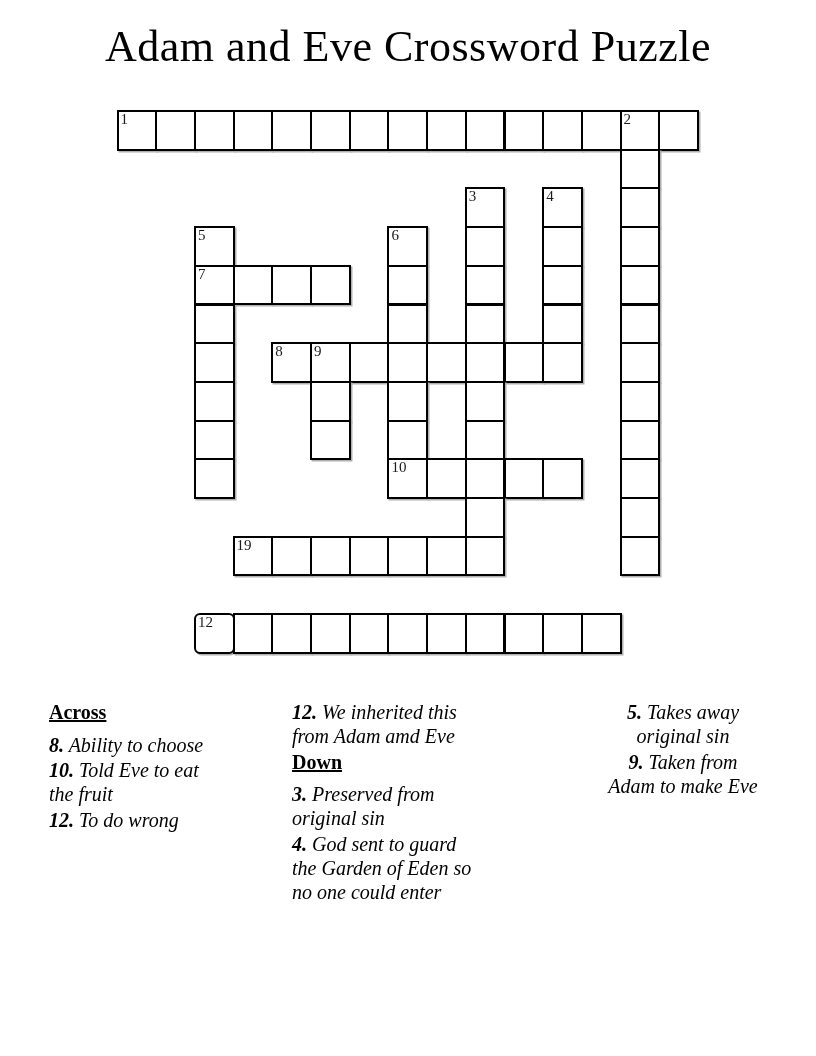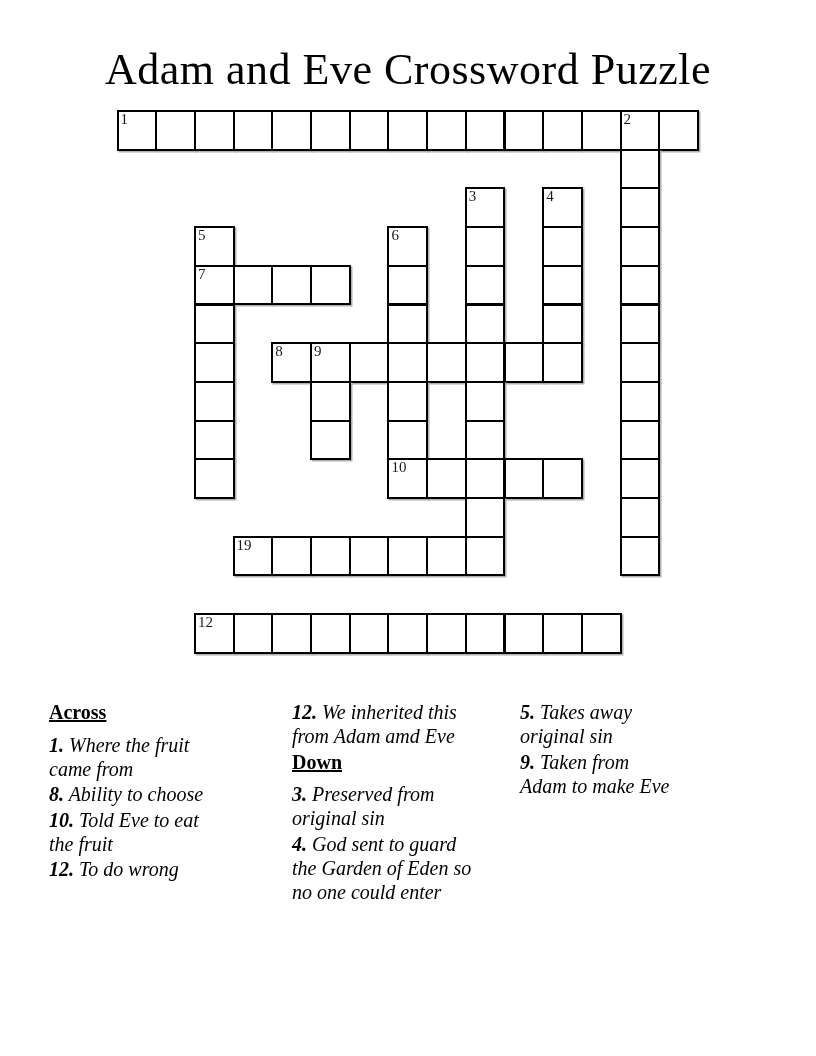--- a/index.html
+++ b/index.html
@@ -6,21 +6,21 @@
   body {
     width: 816px; height: 1056px;
     background: #ffffff;
     position: relative;
     font-family: "Liberation Serif", "DejaVu Serif", serif;
     color: #000;
     overflow: hidden;
   }
   .title {
     position: absolute;
-    top: 48px; left: 0; right: 0;
+    top: 25px; left: 0; right: 0;
     margin: 0;
     text-align: center;
     font-size: 44px;
     font-weight: normal;
     line-height: 1;
     letter-spacing: 0.5px;
   }
   .grid { position: absolute; top: 0; left: 0; }
   .cell {
     position: absolute;
@@ -38,21 +38,21 @@
     color: #1a1a1a;
   }
   .cluecol {
     position: absolute;
     top: 700px;
     font-size: 20px;
     line-height: 24px;
   }
   .col1 { left: 49px;  width: 235px; }
   .col2 { left: 292px; width: 235px; }
-  .col3 { left: 520px; width: 260px; }
+  .col3 { left: 553px; width: 260px; text-align: center; }
   .clue-heading {
     font-weight: bold;
     text-decoration: underline;
     margin: 0 0 8.5px 0;
   }
   .clue { margin: 0 0 1.5px 0; font-style: italic; }
   .clue b { font-weight: bold; }
 </style>
 </head>
 <body>
@@ -149,39 +149,38 @@
     <div class="cell" style="left: 232.6px; top: 535.7px;">
       <span class="cellnum">19</span>
     </div>
     <div class="cell" style="left: 271.3px; top: 535.7px;"></div>
     <div class="cell" style="left: 310px; top: 535.7px;"></div>
     <div class="cell" style="left: 348.7px; top: 535.7px;"></div>
     <div class="cell" style="left: 387.4px; top: 535.7px;"></div>
     <div class="cell" style="left: 426.1px; top: 535.7px;"></div>
     <div class="cell" style="left: 464.8px; top: 535.7px;"></div>
     <div class="cell" style="left: 619.6px; top: 535.7px;"></div>
-    <div class="cell" style="left: 193.9px; top: 613.1px;">
+    <div class="cell" style="left: 193.9px; top: 613.1px; border-radius: 6px;">
       <span class="cellnum">12</span>
     </div>
     <div class="cell" style="left: 232.6px; top: 613.1px;"></div>
     <div class="cell" style="left: 271.3px; top: 613.1px;"></div>
     <div class="cell" style="left: 310px; top: 613.1px;"></div>
     <div class="cell" style="left: 348.7px; top: 613.1px;"></div>
     <div class="cell" style="left: 387.4px; top: 613.1px;"></div>
     <div class="cell" style="left: 426.1px; top: 613.1px;"></div>
     <div class="cell" style="left: 464.8px; top: 613.1px;"></div>
     <div class="cell" style="left: 503.5px; top: 613.1px;"></div>
     <div class="cell" style="left: 542.2px; top: 613.1px;"></div>
     <div class="cell" style="left: 580.9px; top: 613.1px;"></div>
   </div>
 
 <div>
   <div class="cluecol col1">
       <div class="clue-heading">Across</div>
-      <div class="clue"><b>1.</b> Where the fruit<br>came from</div>
       <div class="clue"><b>8.</b> Ability to choose</div>
       <div class="clue"><b>10.</b> Told Eve to eat<br>the fruit</div>
       <div class="clue"><b>12.</b> To do wrong</div>
     </div>
   <div class="cluecol col2">
       <div class="clue"><b>12.</b> We inherited this<br>from Adam amd Eve</div>
       <div class="clue-heading">Down</div>
       <div class="clue"><b>3.</b> Preserved from<br>original sin</div>
       <div class="clue"><b>4.</b> God sent to guard<br>the Garden of Eden so<br>no one could enter</div>
     </div>

